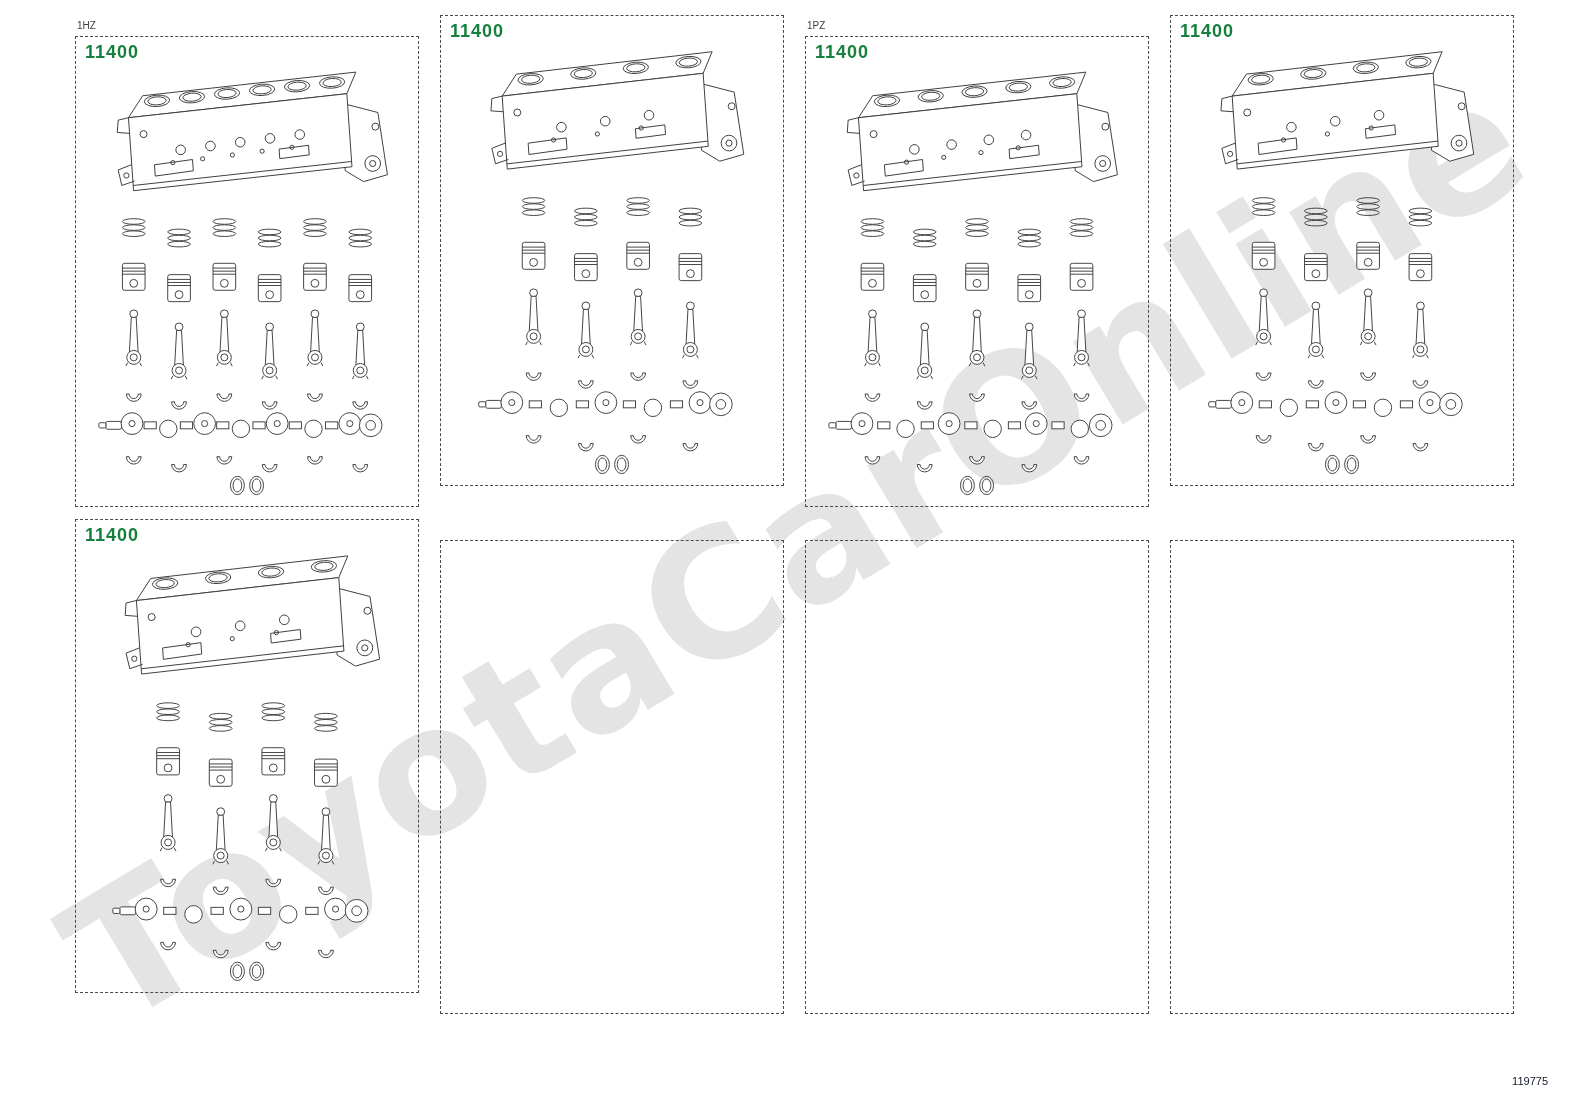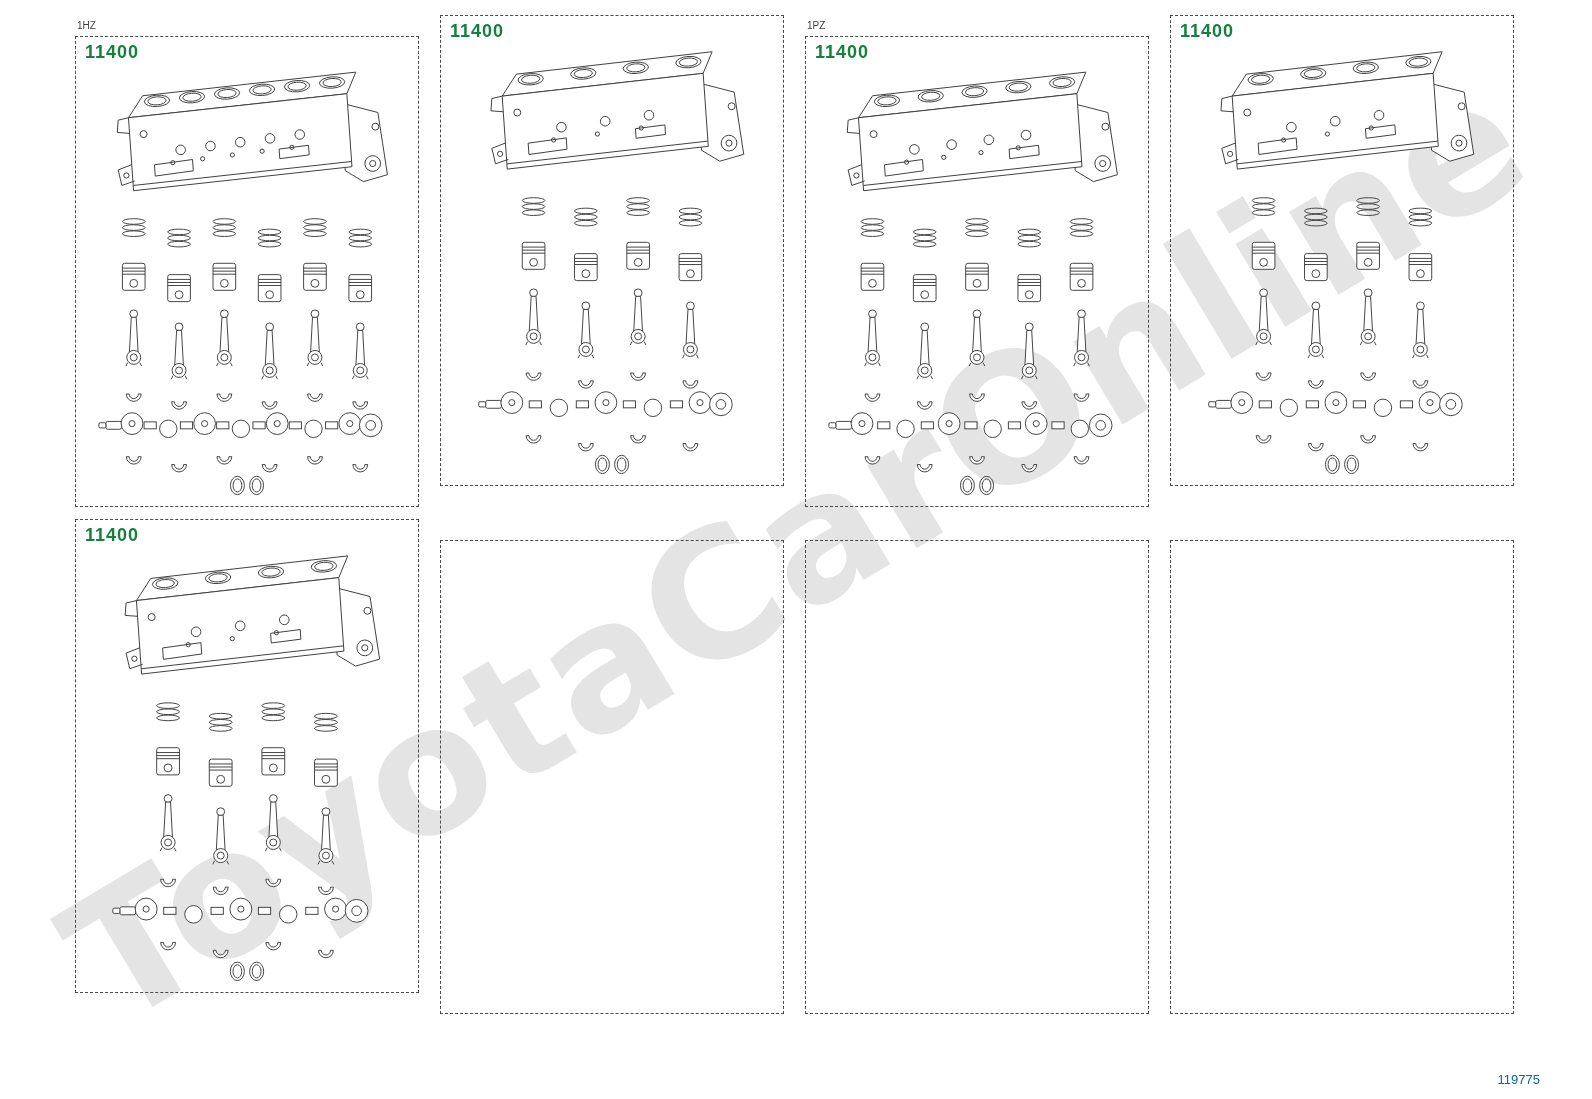--- a/index.html
+++ b/index.html
@@ -17,21 +17,21 @@
   }
   .panel-wrap{position:absolute;z-index:2;}
   .panel-label{font-size:10px;line-height:21px;height:21px;color:#404040;padding-left:2px;}
   .panel-box{position:relative;border:1px dashed #4a4a4a;background:transparent;box-sizing:border-box;}
   .part-no{
     position:absolute;left:9px;top:5px;z-index:3;
     font-size:18px;font-weight:bold;letter-spacing:1px;color:#15803d;
   }
   .engine-holder{position:absolute;left:0;top:12px;right:0;bottom:4px;}
   .engine-holder svg{width:100%;height:100%;display:block;}
-  .pageno{position:absolute;right:52px;bottom:12px;font-size:13px;color:#0369a1;z-index:2;}
+  .pageno{position:absolute;right:44px;bottom:12px;font-size:11px;color:#0f172a;z-index:2;}
 </style>
 </head>
 <body>
 
 <div class="sheet">
 
   <div class="watermark">ToyotaCarOnline</div>
 
   <div class="panel-wrap" style="left:75px;top:15px;width:344px;">
     <div class="panel-label">1HZ</div>

